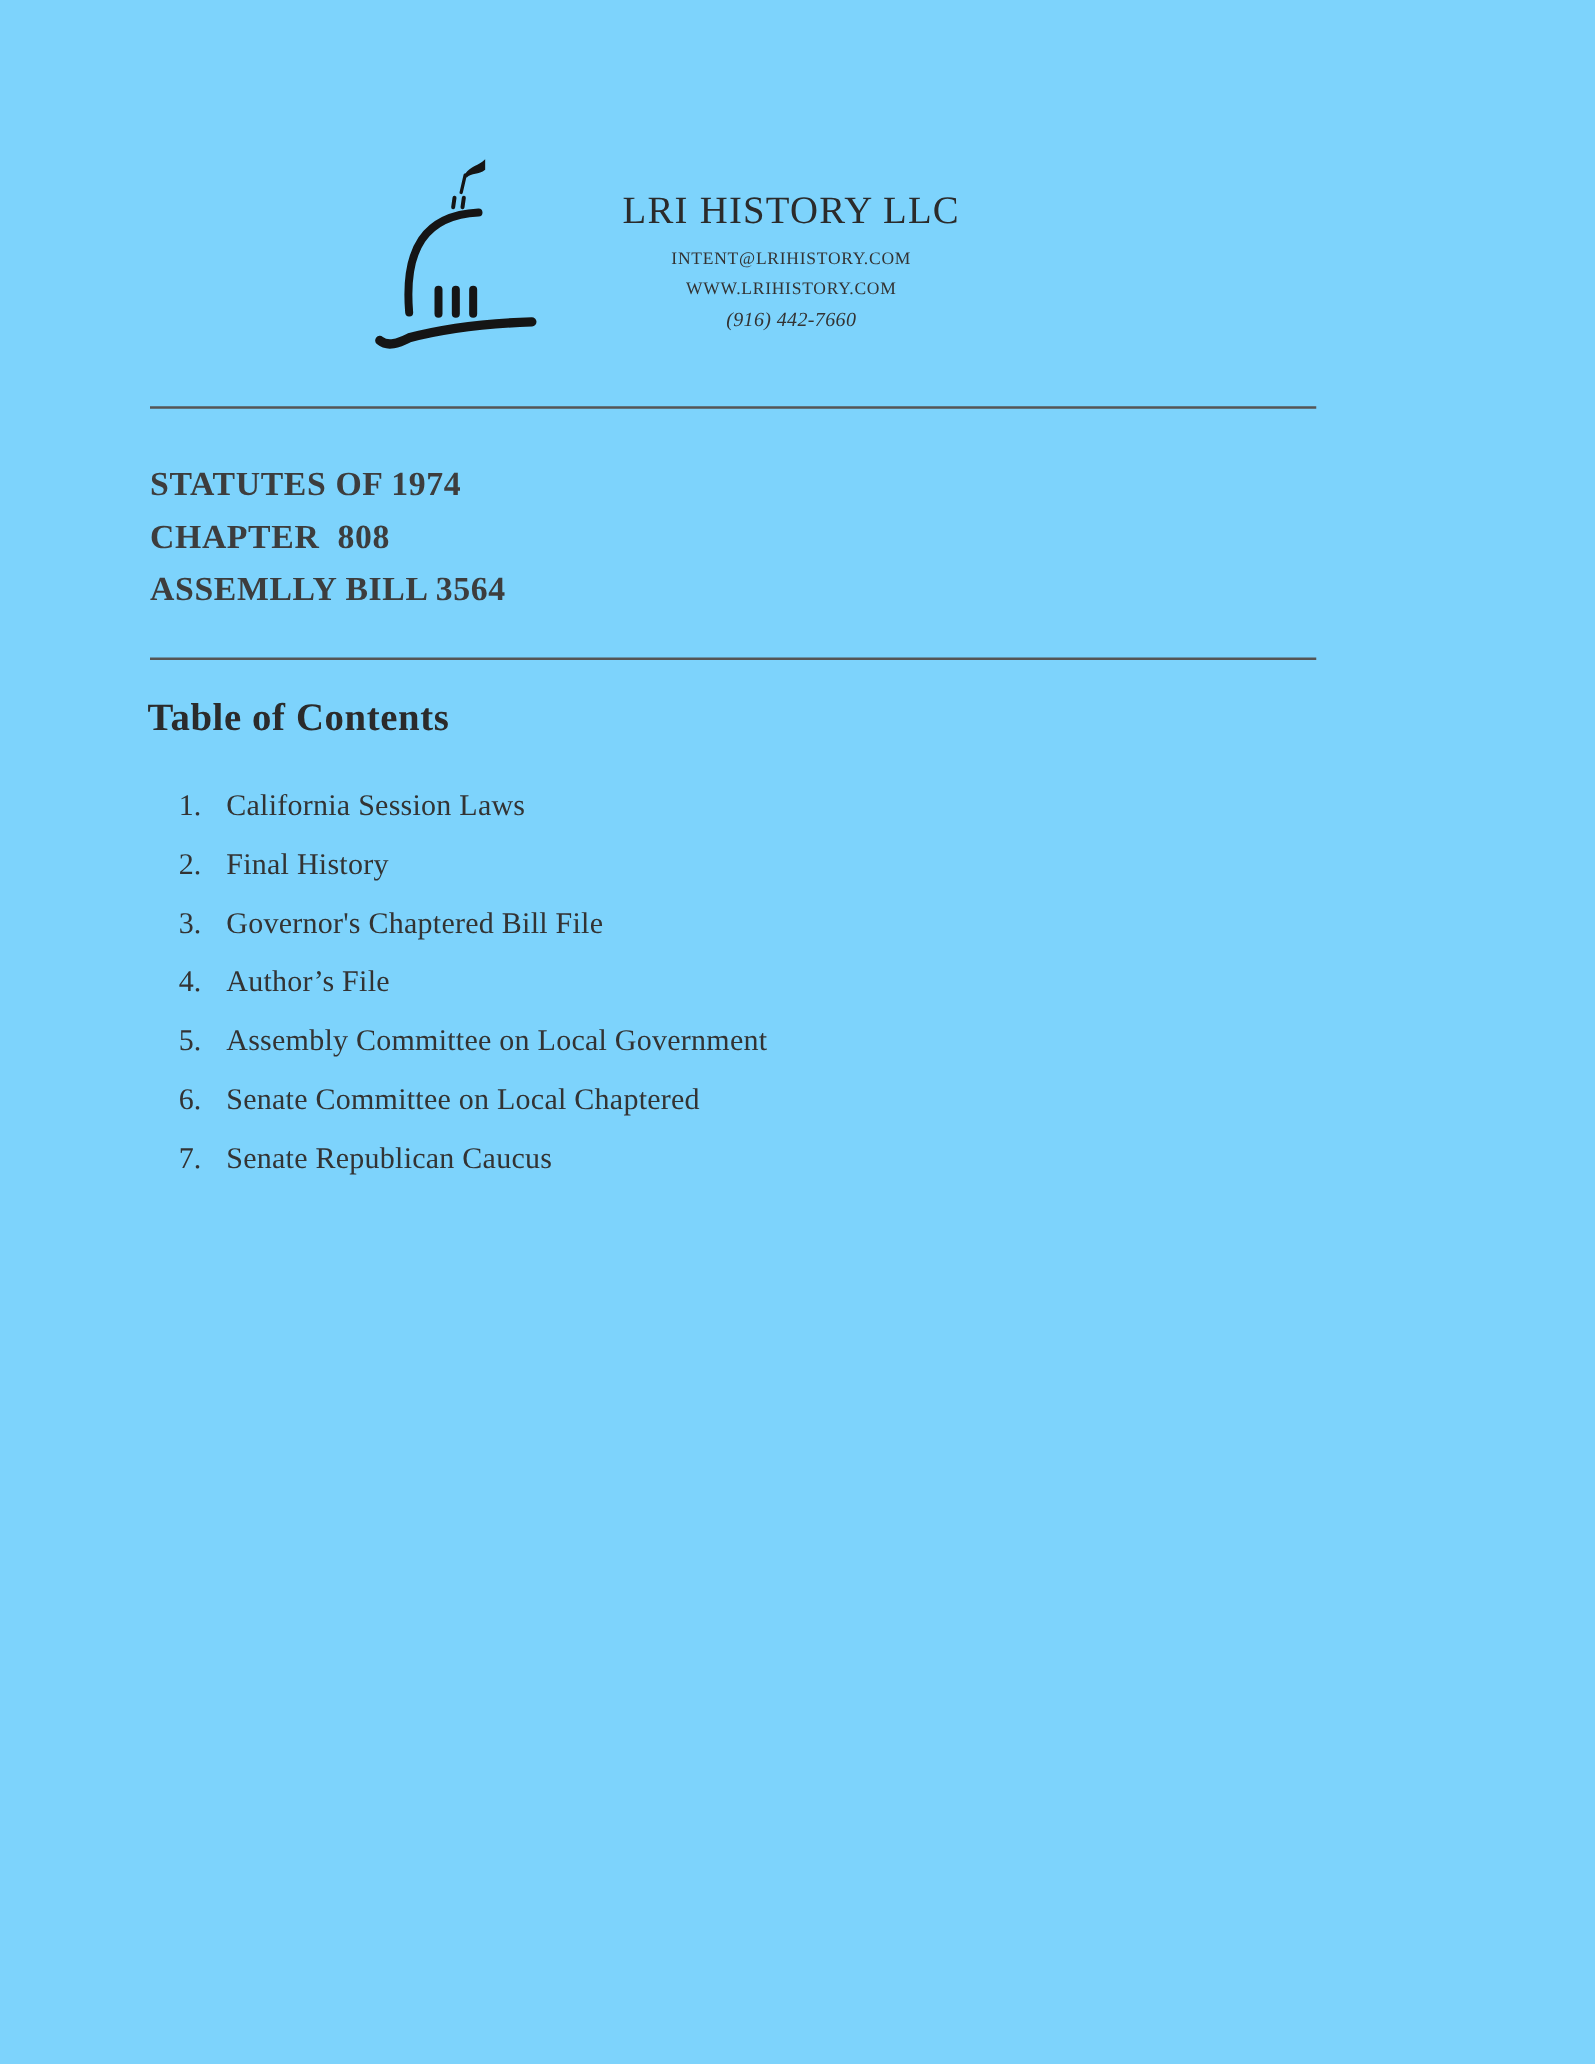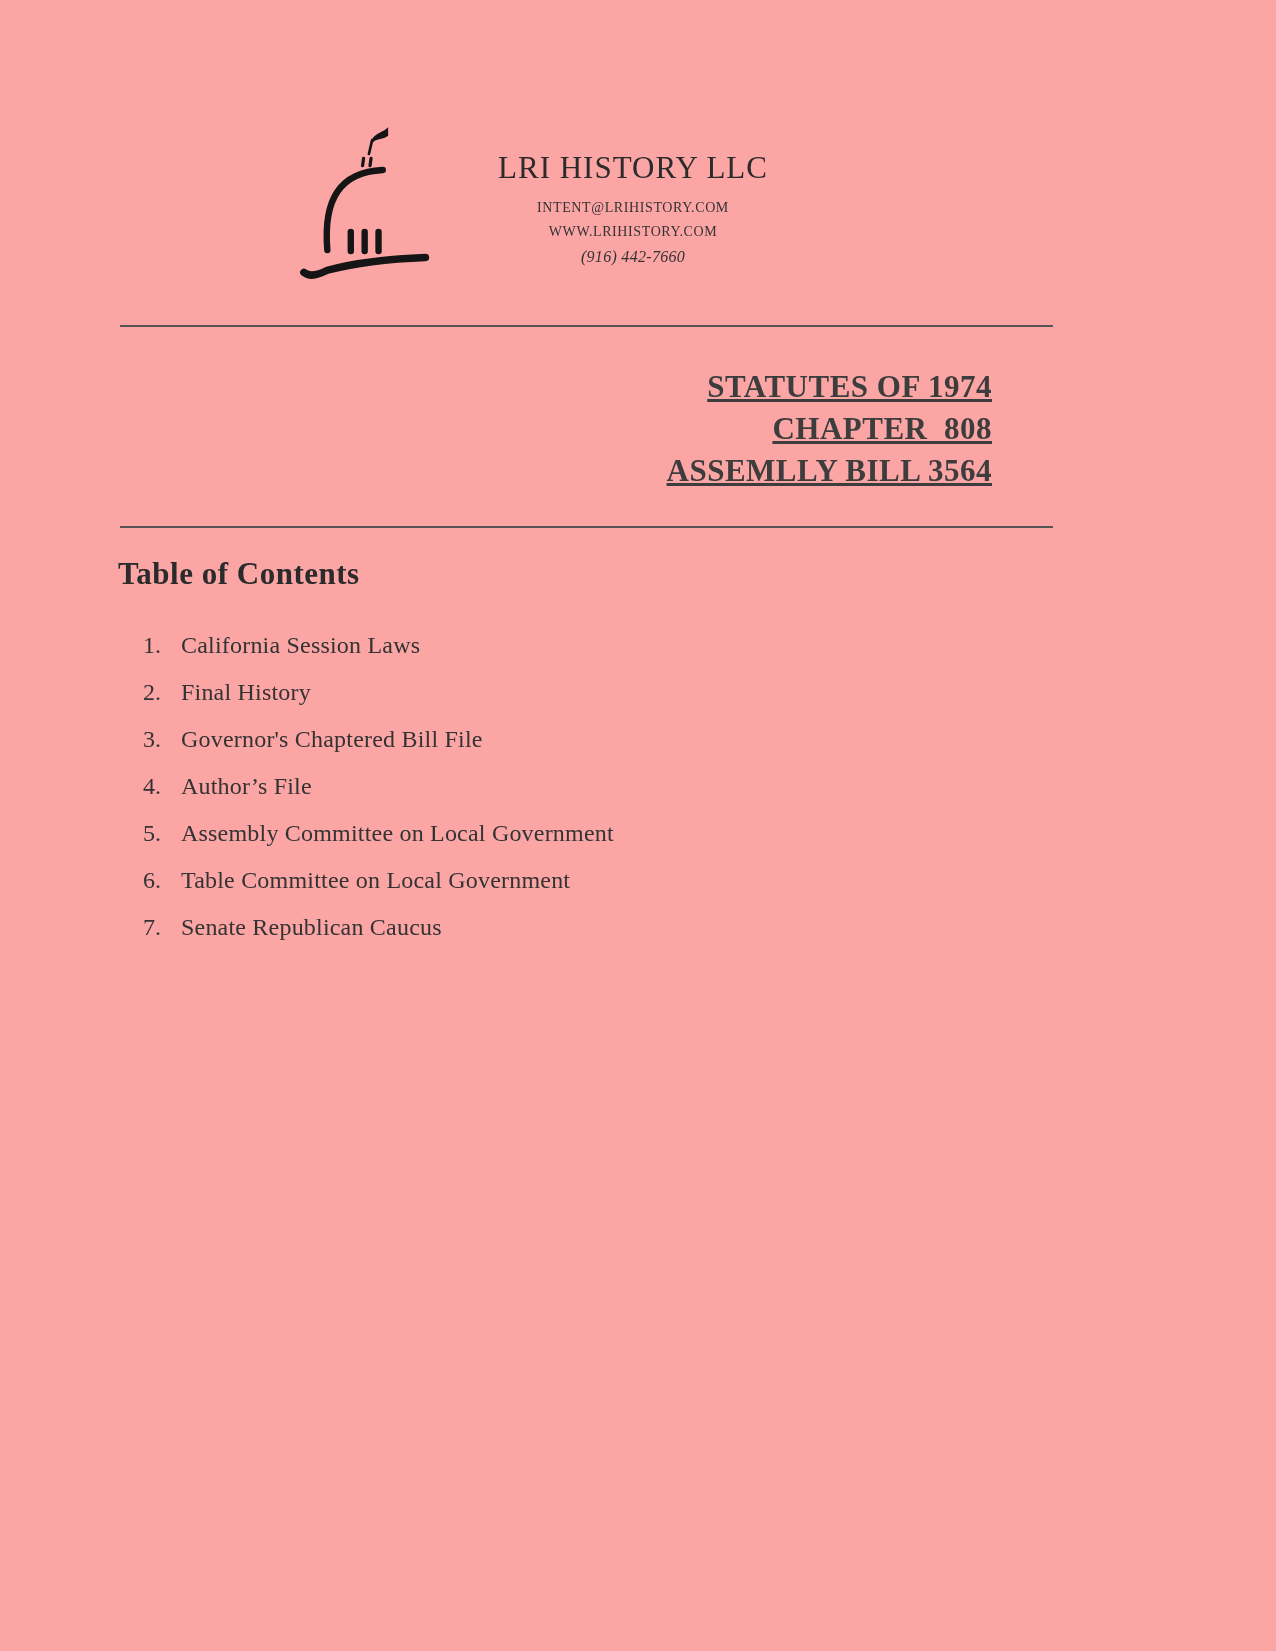--- a/index.html
+++ b/index.html
@@ -4,21 +4,21 @@
 <style>
   html, body {
     margin: 0;
     padding: 0;
     background: #ffffff;
   }
   .page {
     position: relative;
     width: 1276px;
     height: 1651px;
-    background: #fca5a5;
+    background: #7dd3fc;
     font-family: "Liberation Serif", serif;
     color: #2f2f2f;
     overflow: hidden;
   }
 
   
   .header {
     position: absolute;
     top: 122px;
     left: 295px;
@@ -68,27 +68,25 @@
   }
   .rule-1 { top: 325px; }
   .rule-2 { top: 526px; }
 
   
   .title-block {
     position: absolute;
     top: 366px;
     left: 120px;
     width: 872px;
-    text-align: right;
     font-weight: bold;
     color: #3d3d3d;
-    font-size: 31px;
+    font-size: 27px;
     line-height: 42px;
     letter-spacing: 0.5px;
-    text-decoration: underline;
   }
   .title-line { white-space: pre-wrap; }
 
   
   .toc-heading {
     position: absolute;
     top: 556px;
     left: 118px;
     font-size: 31px;
     font-weight: bold;
@@ -177,21 +175,21 @@
     <div class="toc-item">
       <span class="toc-num">4.</span>
       <span class="toc-label">Author’s File</span>
     </div>
     <div class="toc-item">
       <span class="toc-num">5.</span>
       <span class="toc-label">Assembly Committee on Local Government</span>
     </div>
     <div class="toc-item">
       <span class="toc-num">6.</span>
-      <span class="toc-label">Table Committee on Local Government</span>
+      <span class="toc-label">Senate Committee on Local Chaptered</span>
     </div>
     <div class="toc-item">
       <span class="toc-num">7.</span>
       <span class="toc-label">Senate Republican Caucus</span>
     </div>
   </div>
 
 </div>
 
 </body></html>

